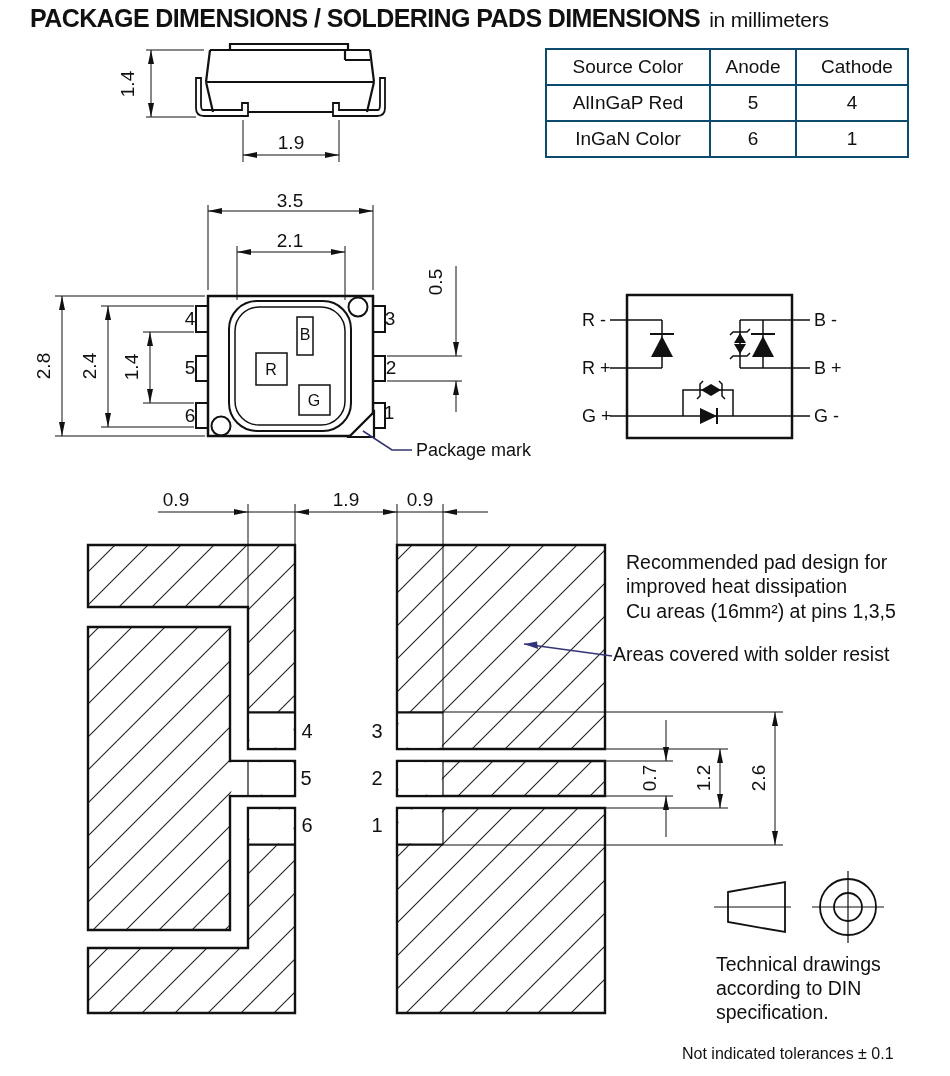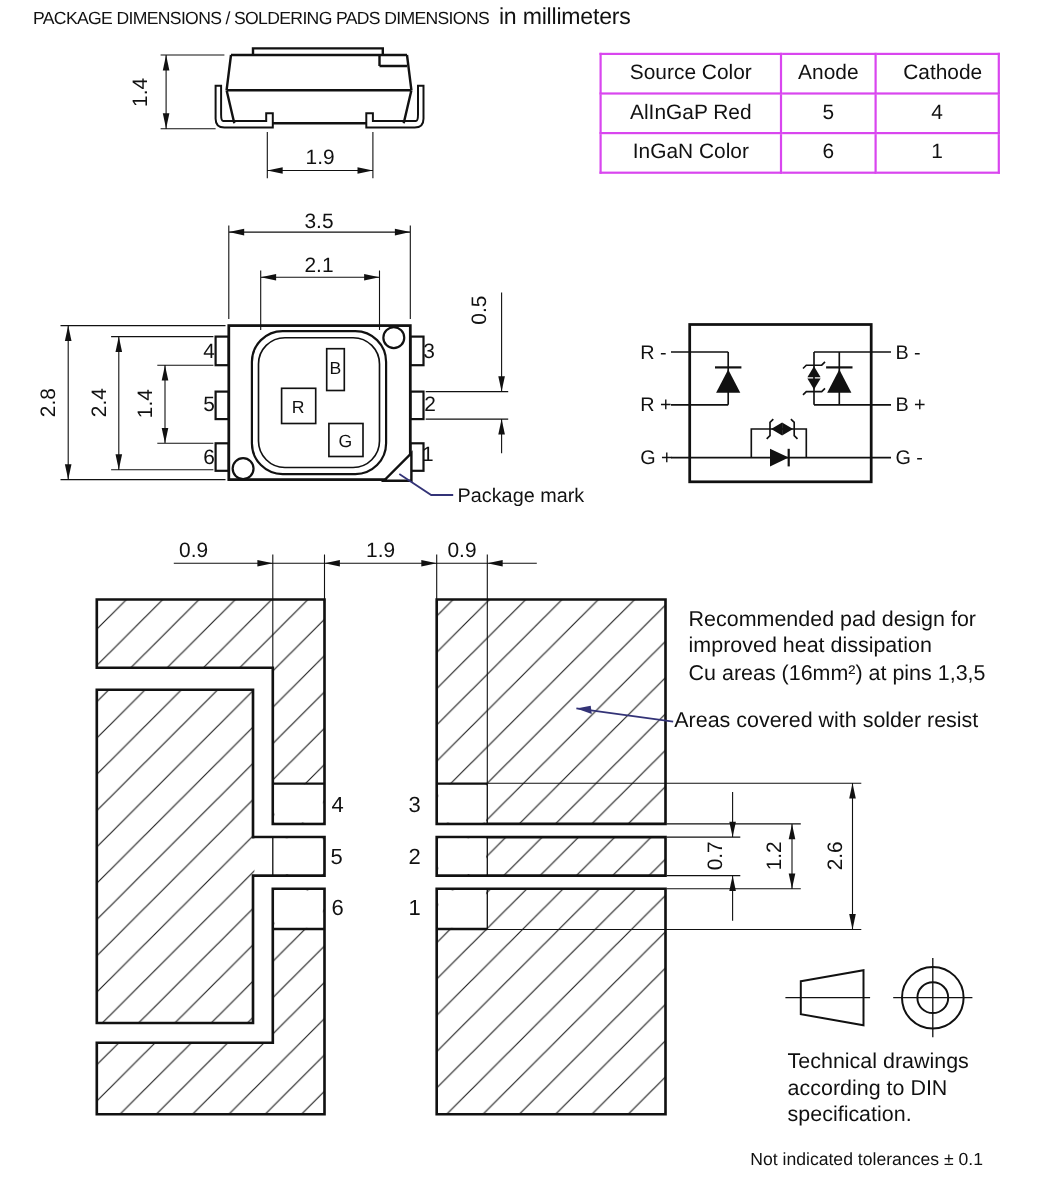--- a/index.html
+++ b/index.html
@@ -1,23 +1,23 @@
 <!DOCTYPE html>
 <html><head>
 <meta charset="utf-8">
 <style>
   html,body{margin:0;padding:0;background:#fff;}
   .page{position:relative;width:950px;height:1076px;background:#fff;overflow:hidden;
         font-family:"Liberation Sans",sans-serif;color:#111;}
   .title{position:absolute;left:30px;top:4px;white-space:nowrap;}
-  .title .main{font-weight:normal;font-size:16px;letter-spacing:-0.6px;}
+  .title .main{font-weight:bold;font-size:25px;letter-spacing:-0.6px;}
   .title .suffix{font-weight:normal;font-size:21px;margin-left:9px;letter-spacing:-0.2px;}
   table.pins{position:absolute;left:545px;top:48px;border-collapse:collapse;
              font-size:19px;text-align:center;}
-  table.pins td,table.pins th{border:2px solid #d946ef;font-weight:normal;
+  table.pins td,table.pins th{border:2px solid #0c4a6e;font-weight:normal;
              height:34px;padding:0 6px;}
   table.pins .c0{width:150px;} table.pins .c1{width:72px;margin-left:28px;} table.pins .c2{width:88px;padding-left:16px;}
   svg{position:absolute;left:0;top:0;}
   svg text{font-family:"Liberation Sans",sans-serif;fill:#111;}
   .dim{font-size:19px;}
   .pin{font-size:19px;}
   .pinbig{font-size:20px;}
   .term{font-size:18px;}
   .chip{font-size:16px;}
   .note{font-size:19.5px;}

